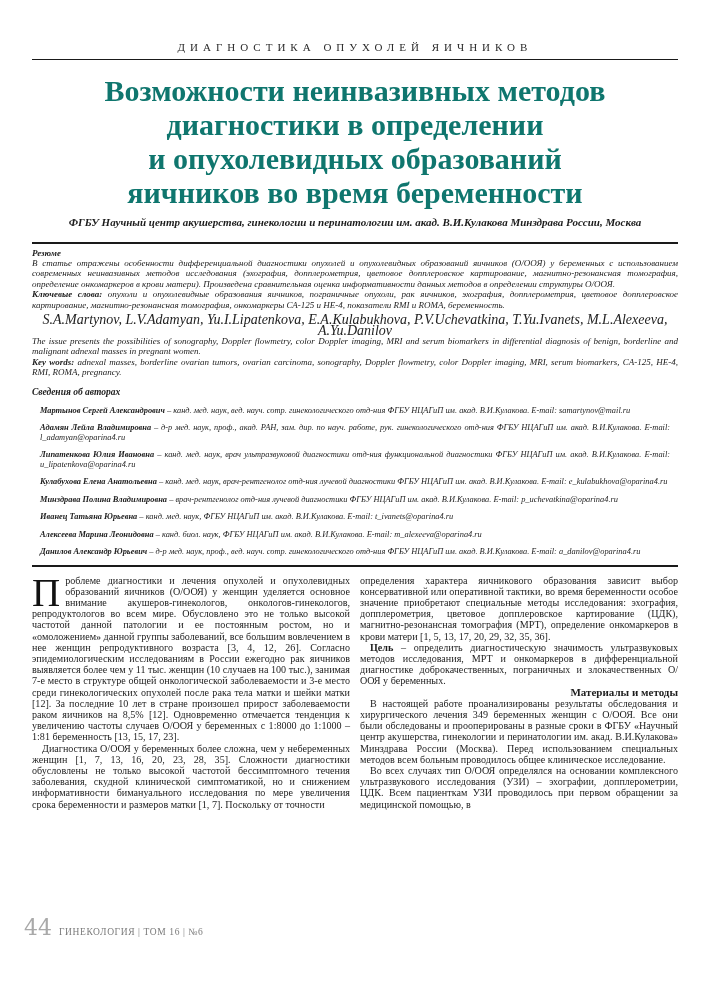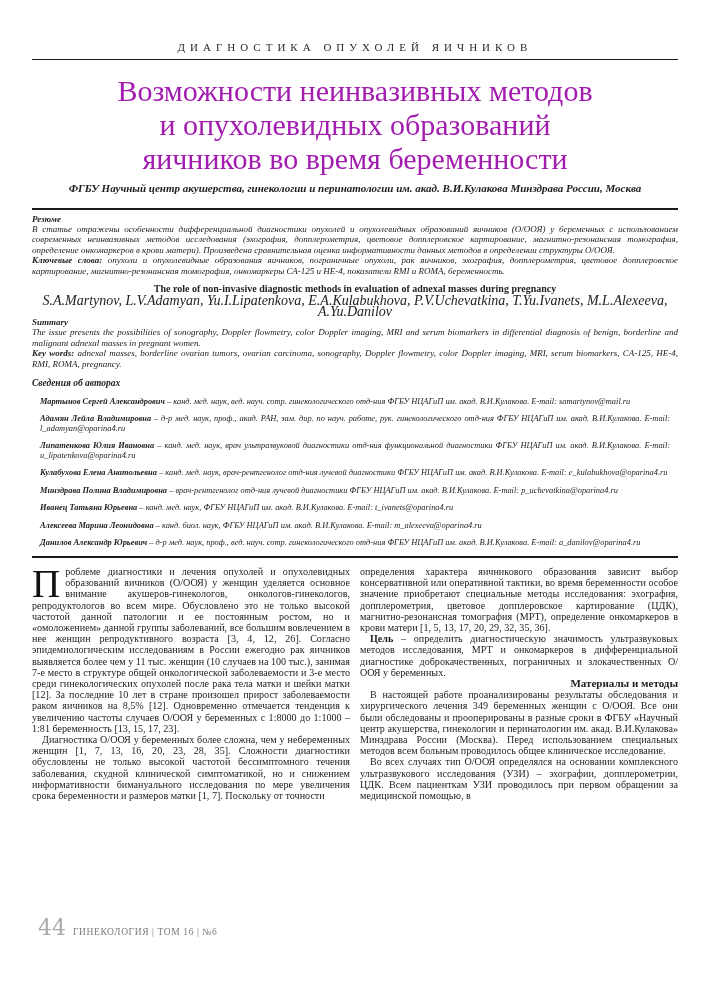--- a/index.html
+++ b/index.html
@@ -12,21 +12,21 @@
   }
   .running-head{
     text-align:center;font-size:11px;letter-spacing:5px;color:#2a2a2a;
     line-height:14px;
   }
   .rule{border:none;margin:0;border-top:1px solid #1a1a1a;}
   .rule-top{margin-top:5px;}
   .rule-mid{border-top-width:2px;margin-top:12px;}
   .rule-body{border-top-width:2px;margin-top:7px;}
   .title{
-    text-align:center;font-weight:normal;color:#a21caf;
+    text-align:center;font-weight:bold;color:#0f766e;
     font-size:30px;line-height:34px;margin:14px 0 6px 0;
   }
   .authors{
     text-align:center;font-style:italic;font-weight:bold;
     font-size:11px;line-height:13.5px;color:#1c1c1c;
   }
   .affiliation{
     text-align:center;font-style:italic;font-weight:bold;
     font-size:11px;line-height:13.5px;color:#1c1c1c;
   }
@@ -58,54 +58,53 @@
   .indent{text-indent:10px;}
   .dropcap{
     float:left;font-size:39px;line-height:31px;
     padding:2px 5px 0 0;color:#111;
   }
   .goal-label,.b{font-weight:bold;font-style:normal;}
   .methods-heading{
     font-weight:bold;font-size:11px;margin:8px 0 2px 0;text-align:right;
   }
   .footer{
-    position:absolute;left:38px;bottom:50px;
+    position:absolute;left:24px;bottom:50px;
     display:flex;align-items:baseline;gap:7px;
   }
   .pagenum{font-size:22px;color:#a9a9a9;font-family:"DejaVu Serif",serif;}
   .journal{font-size:9.5px;color:#7a7a7a;letter-spacing:0.6px;}
 </style>
 </head>
 <body>
 
 <div class="page">
 
   <div class="running-head">ДИАГНОСТИКА ОПУХОЛЕЙ ЯИЧНИКОВ</div>
   <hr class="rule rule-top">
 
   <h1 class="title">
     <div>Возможности неинвазивных методов</div>
+    <div>диагностики в определении</div>
     <div>и опухолевидных образований</div>
     <div>яичников во время беременности</div>
   </h1>
 
   <div class="affiliation">ФГБУ Научный центр акушерства, гинекологии и перинатологии им. акад. В.И.Кулакова Минздрава России, Москва</div>
 
   <hr class="rule rule-mid">
 
   <div class="abstract">
     <div class="lbl">Резюме</div>
     <div>В статье отражены особенности дифференциальной диагностики опухолей и опухолевидных образований яичников (О/ООЯ) у беременных с использованием современных неинвазивных методов исследования (эхография, допплерометрия, цветовое допплеровское картирование, магнитно-резонансная томография, определение онкомаркеров в крови матери). Произведена сравнительная оценка информативности данных методов в определении структуры О/ООЯ.</div>
     <div><span class="lbl">Ключевые слова:</span> <span>опухоли и опухолевидные образования яичников, пограничные опухоли, рак яичников, эхография, допплерометрия, цветовое допплеровское картирование, магнитно-резонансная томография, онкомаркеры СА-125 и НЕ-4, показатели RMI и ROMA, беременность.</span></div>
   </div>
 
   <div class="abstract">
-    <div class="en-title">The role of non-invasive diagnostic methods in evaluation of adnexal masses during pregnancy</div>
     <div class="en-authors">S.A.Martynov, L.V.Adamyan, Yu.I.Lipatenkova, E.A.Kulabukhova, P.V.Uchevatkina, T.Yu.Ivanets, M.L.Alexeeva, A.Yu.Danilov</div>
-    <div class="lbl">Summary</div>
     <div>The issue presents the possibilities of sonography, Doppler flowmetry, color Doppler imaging, MRI and serum biomarkers in differential diagnosis of benign, borderline and malignant adnexal masses in pregnant women.</div>
     <div><span class="lbl">Key words:</span> <span>adnexal masses, borderline ovarian tumors, ovarian carcinoma, sonography, Doppler flowmetry, color Doppler imaging, MRI, serum biomarkers, CA-125, HE-4, RMI, ROMA, pregnancy.</span></div>
   </div>
 
   <div class="authors-info">
     <span class="lbl">Сведения об авторах</span>
     <p class="ai-item"><span class="ai-name">Мартынов Сергей Александрович</span> <span>– канд. мед. наук, вед. науч. сотр. гинекологического отд-ния ФГБУ НЦАГиП им. акад. В.И.Кулакова. E-mail: samartynov@mail.ru</span></p>
     <p class="ai-item"><span class="ai-name">Адамян Лейла Владимировна</span> <span>– д-р мед. наук, проф., акад. РАН, зам. дир. по науч. работе, рук. гинекологического отд-ния ФГБУ НЦАГиП им. акад. В.И.Кулакова. E-mail: l_adamyan@oparina4.ru</span></p>
     <p class="ai-item"><span class="ai-name">Липатенкова Юлия Ивановна</span> <span>– канд. мед. наук, врач ультразвуковой диагностики отд-ния функциональной диагностики ФГБУ НЦАГиП им. акад. В.И.Кулакова. E-mail: u_lipatenkova@oparina4.ru</span></p>
     <p class="ai-item"><span class="ai-name">Кулабухова Елена Анатольевна</span> <span>– канд. мед. наук, врач-рентгенолог отд-ния лучевой диагностики ФГБУ НЦАГиП им. акад. В.И.Кулакова. E-mail: e_kulabukhova@oparina4.ru</span></p>

